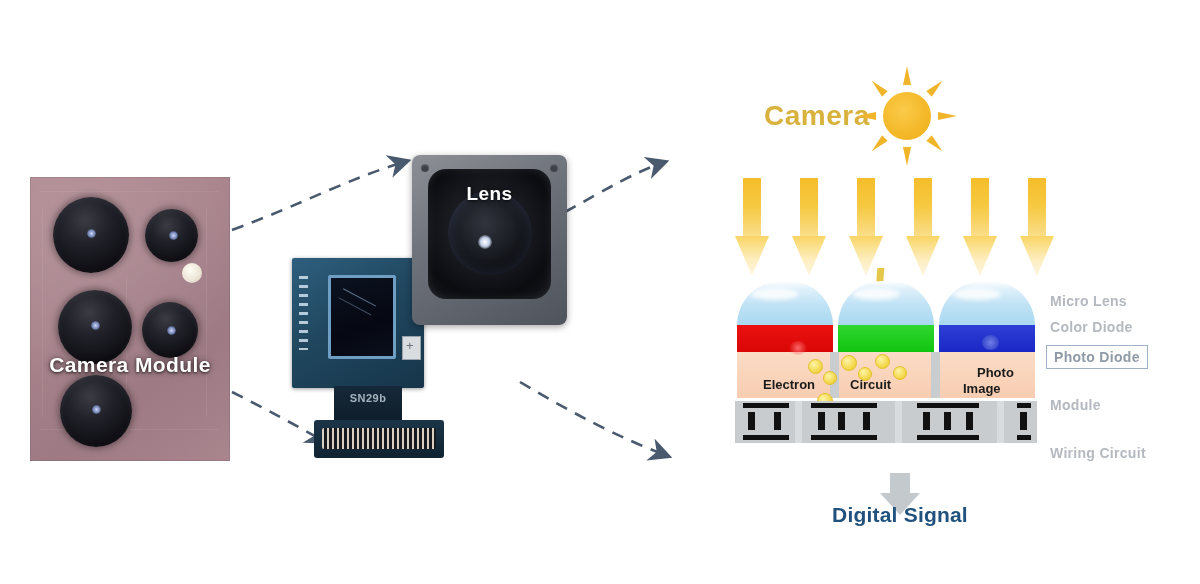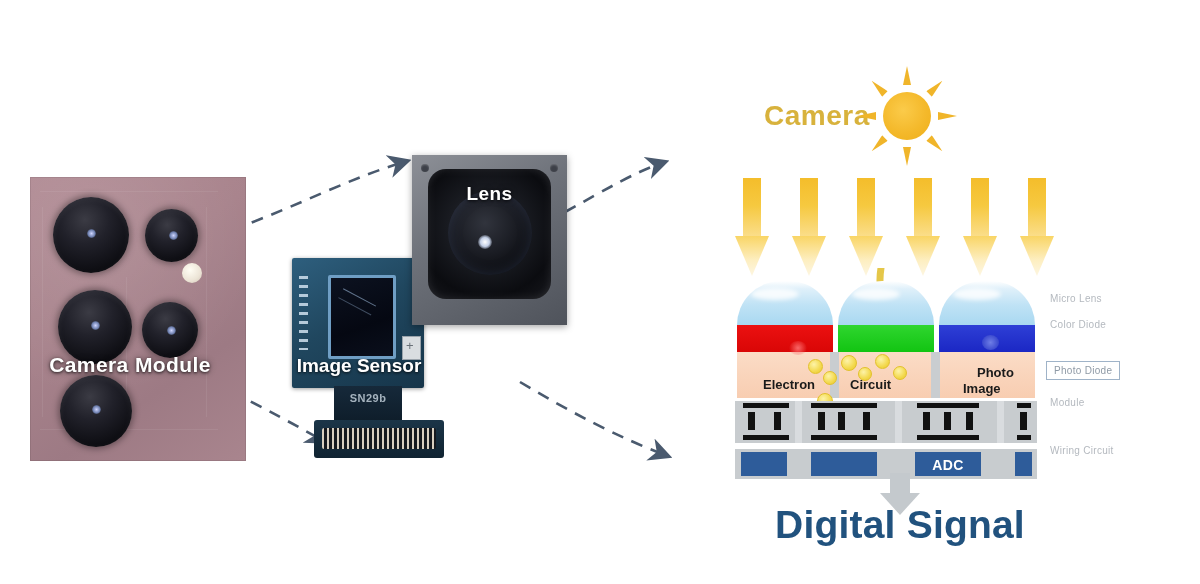--- a/index.html
+++ b/index.html
@@ -2,21 +2,21 @@
 <html><head>
 <meta charset="utf-8">
 <style>
   html,body{margin:0;padding:0;background:#ffffff;}
   body{width:1200px;height:584px;position:relative;overflow:hidden;
        font-family:"Liberation Sans","DejaVu Sans",sans-serif;}
 
   .stage{position:absolute;left:0;top:0;width:1200px;height:584px;background:#fff;}
 
   
-  .cam-module{position:absolute;left:30px;top:177px;width:216px;height:284px;
+  .cam-module{position:absolute;left:30px;top:177px;width:200px;height:284px;
     background:
       radial-gradient(circle at 30% 20%, rgba(255,255,255,.10), rgba(0,0,0,0) 60%),
       linear-gradient(145deg,#b08a93 0%,#a8838c 38%,#9d7a84 70%,#a9858e 100%);
     box-shadow:0 0 0 1px rgba(0,0,0,.08) inset;}
   .cam-trace{position:absolute;background:rgba(255,255,255,.07);}
   .lens-blob{position:absolute;border-radius:50%;
     background:radial-gradient(circle at 42% 30%, #3b3b44 0%, #21212a 35%, #0d0d12 75%, #050508 100%);
     box-shadow:0 0 6px 2px rgba(0,0,0,.35), inset 0 2px 6px rgba(255,255,255,.08);}
   .lens-blob::after{content:"";position:absolute;width:9px;height:9px;border-radius:50%;
     left:45%;top:42%;background:radial-gradient(circle,#cfd6ff 0%,#6d7fae 55%,rgba(0,0,0,0) 80%);}
@@ -92,29 +92,29 @@
   .wiring{position:absolute;left:0;top:120px;width:302px;height:42px;background:#c8cccf;}
   .wbar{position:absolute;background:#111;height:5px;}
   .wvia{position:absolute;background:#111;width:7px;height:18px;}
   .wgapcol{position:absolute;background:#d9dcdf;width:7px;top:0;height:42px;}
 
   .logic{position:absolute;left:0;top:168px;width:302px;height:30px;background:#c8cccf;}
   .lblk{position:absolute;top:3px;height:24px;background:#2e5c9a;}
   .adc-txt{position:absolute;color:#fff;font-size:14px;font-weight:700;letter-spacing:.4px;}
 
   .right-labels{position:absolute;left:1050px;top:293px;width:150px;}
-  .rlab{position:absolute;left:0;font-size:10px;color:#b4b9bf;font-weight:400;letter-spacing:.3px;white-space:nowrap;}
+  .rlab{position:absolute;left:0;font-size:14px;color:#b4b9bf;font-weight:700;letter-spacing:.3px;white-space:nowrap;}
   .rlab.boxed{border:1px solid #9fb3c8;color:#8f9aa6;padding:3px 7px;left:-4px;background:#fff;}
 
   .ds-arrow{position:absolute;left:880px;top:473px;width:40px;height:42px;}
   .ds-arrow .s{position:absolute;left:10px;top:0;width:20px;height:22px;background:#c4c9cd;}
   .ds-arrow .h{position:absolute;left:0;top:20px;width:40px;height:22px;background:#c4c9cd;
     clip-path:polygon(50% 100%,100% 0,0 0);}
   .ds-text{position:absolute;left:740px;top:503px;width:320px;text-align:center;
-    font-size:39px;font-weight:700;color:#21527e;letter-spacing:.2px;}
+    font-size:21px;font-weight:700;color:#21527e;letter-spacing:.2px;}
 
   .electron-dot{position:absolute;border-radius:50%;
     background:radial-gradient(circle at 38% 34%,#fdf3a8,#f3d94e 60%,#e8c72b);
     border:1px solid #e2c12a;}
 </style>
 </head>
 <body>
 
 <div class="stage">
 
@@ -144,31 +144,30 @@
     <div class="flash-dot"></div>
     <div class="cam-label">Camera Module</div>
   </div>
 
   <div class="sensor-wrap">
     <div class="sensor-board">
       <div class="sensor-pads"></div>
       <div class="sensor-die"></div>
       <div class="sensor-chip"></div>
     </div>
-    <div class="sensor-label">Image Sensor</div>
     <div class="sensor-neck"></div>
     <div class="sensor-neck-txt">SN29b</div>
     <div class="sensor-conn">
       <div class="sensor-conn-inner"></div>
     </div>
   </div>
 
   <div style="position:absolute;left:412px;top:155px;width:155px;height:170px;
               background:linear-gradient(150deg,#8d9097 0%,#6e727a 40%,#4f535b 100%);
-              box-shadow:0 2px 7px rgba(0,0,0,.35);border-radius:0;">
+              box-shadow:0 2px 7px rgba(0,0,0,.35);border-radius:8px;">
     <div style="position:absolute;left:9px;top:9px;width:8px;height:8px;border-radius:50%;
                 background:#3d4048;box-shadow:inset 0 1px 2px rgba(255,255,255,.25);"></div>
     <div style="position:absolute;right:9px;top:9px;width:8px;height:8px;border-radius:50%;
                 background:#3d4048;box-shadow:inset 0 1px 2px rgba(255,255,255,.25);"></div>
     <div style="position:absolute;left:16px;top:14px;width:123px;height:130px;border-radius:18px;
                 background:radial-gradient(circle at 48% 45%,#2d2f36 0%,#191b21 40%,#0b0c10 72%,#17181d 100%);
                 box-shadow:inset 0 0 10px rgba(255,255,255,.10);"></div>
     <div style="position:absolute;left:36px;top:36px;width:84px;height:84px;border-radius:50%;
                 background:radial-gradient(circle at 44% 38%,#31343d 0%,#1a1c23 45%,#07080b 80%);
                 box-shadow:inset 0 0 14px rgba(120,140,190,.25);"></div>
@@ -277,33 +276,26 @@
       <div class="wbar" style="left:182px;top:34px;width:62px;"></div>
       <div class="wvia" style="left:188px;top:11px;"></div>
       <div class="wvia" style="left:209px;top:11px;"></div>
       <div class="wvia" style="left:231px;top:11px;"></div>
 
       <div class="wbar" style="left:282px;top:2px;width:14px;"></div>
       <div class="wbar" style="left:282px;top:34px;width:14px;"></div>
       <div class="wvia" style="left:285px;top:11px;"></div>
     </div>
 
-    <div class="logic">
-      <div class="lblk" style="left:6px;width:46px;"></div>
-      <div class="lblk" style="left:76px;width:66px;"></div>
-      <div class="lblk" style="left:180px;width:66px;"></div>
-      <div class="lblk" style="left:280px;width:17px;"></div>
-      <div class="adc-txt" style="left:186px;top:8px;width:54px;text-align:center;">ADC</div>
-    </div>
   </div>
 
   <div class="right-labels">
     <div class="rlab" style="top:0px;">Micro Lens</div>
     <div class="rlab" style="top:26px;">Color Diode</div>
-    <div class="rlab boxed" style="top:68px;">Photo Diode</div>
+    <div class="rlab boxed" style="top:52px;">Photo Diode</div>
     <div class="rlab" style="top:104px;">Module</div>
     <div class="rlab" style="top:152px;">Wiring Circuit</div>
   </div>
 
   <div class="ds-arrow">
     <div class="s"></div>
       <div class="h"></div>
   </div>
   <div class="ds-text">Digital Signal</div>
 

